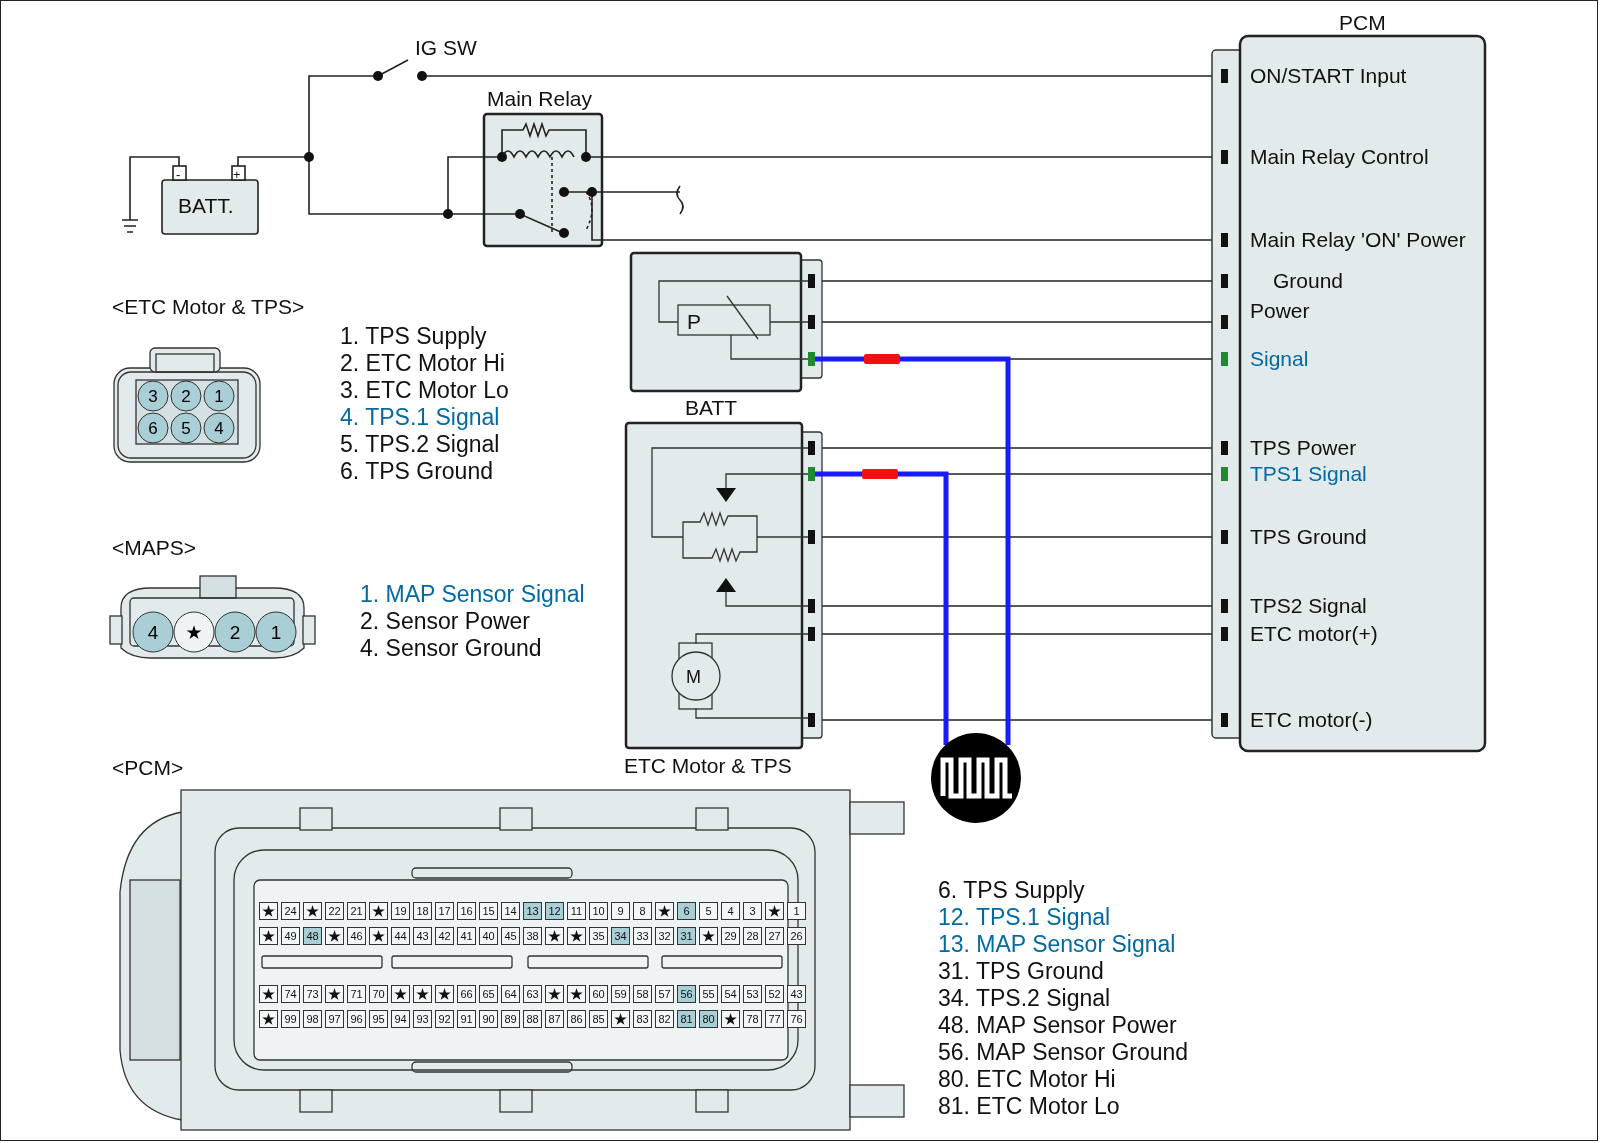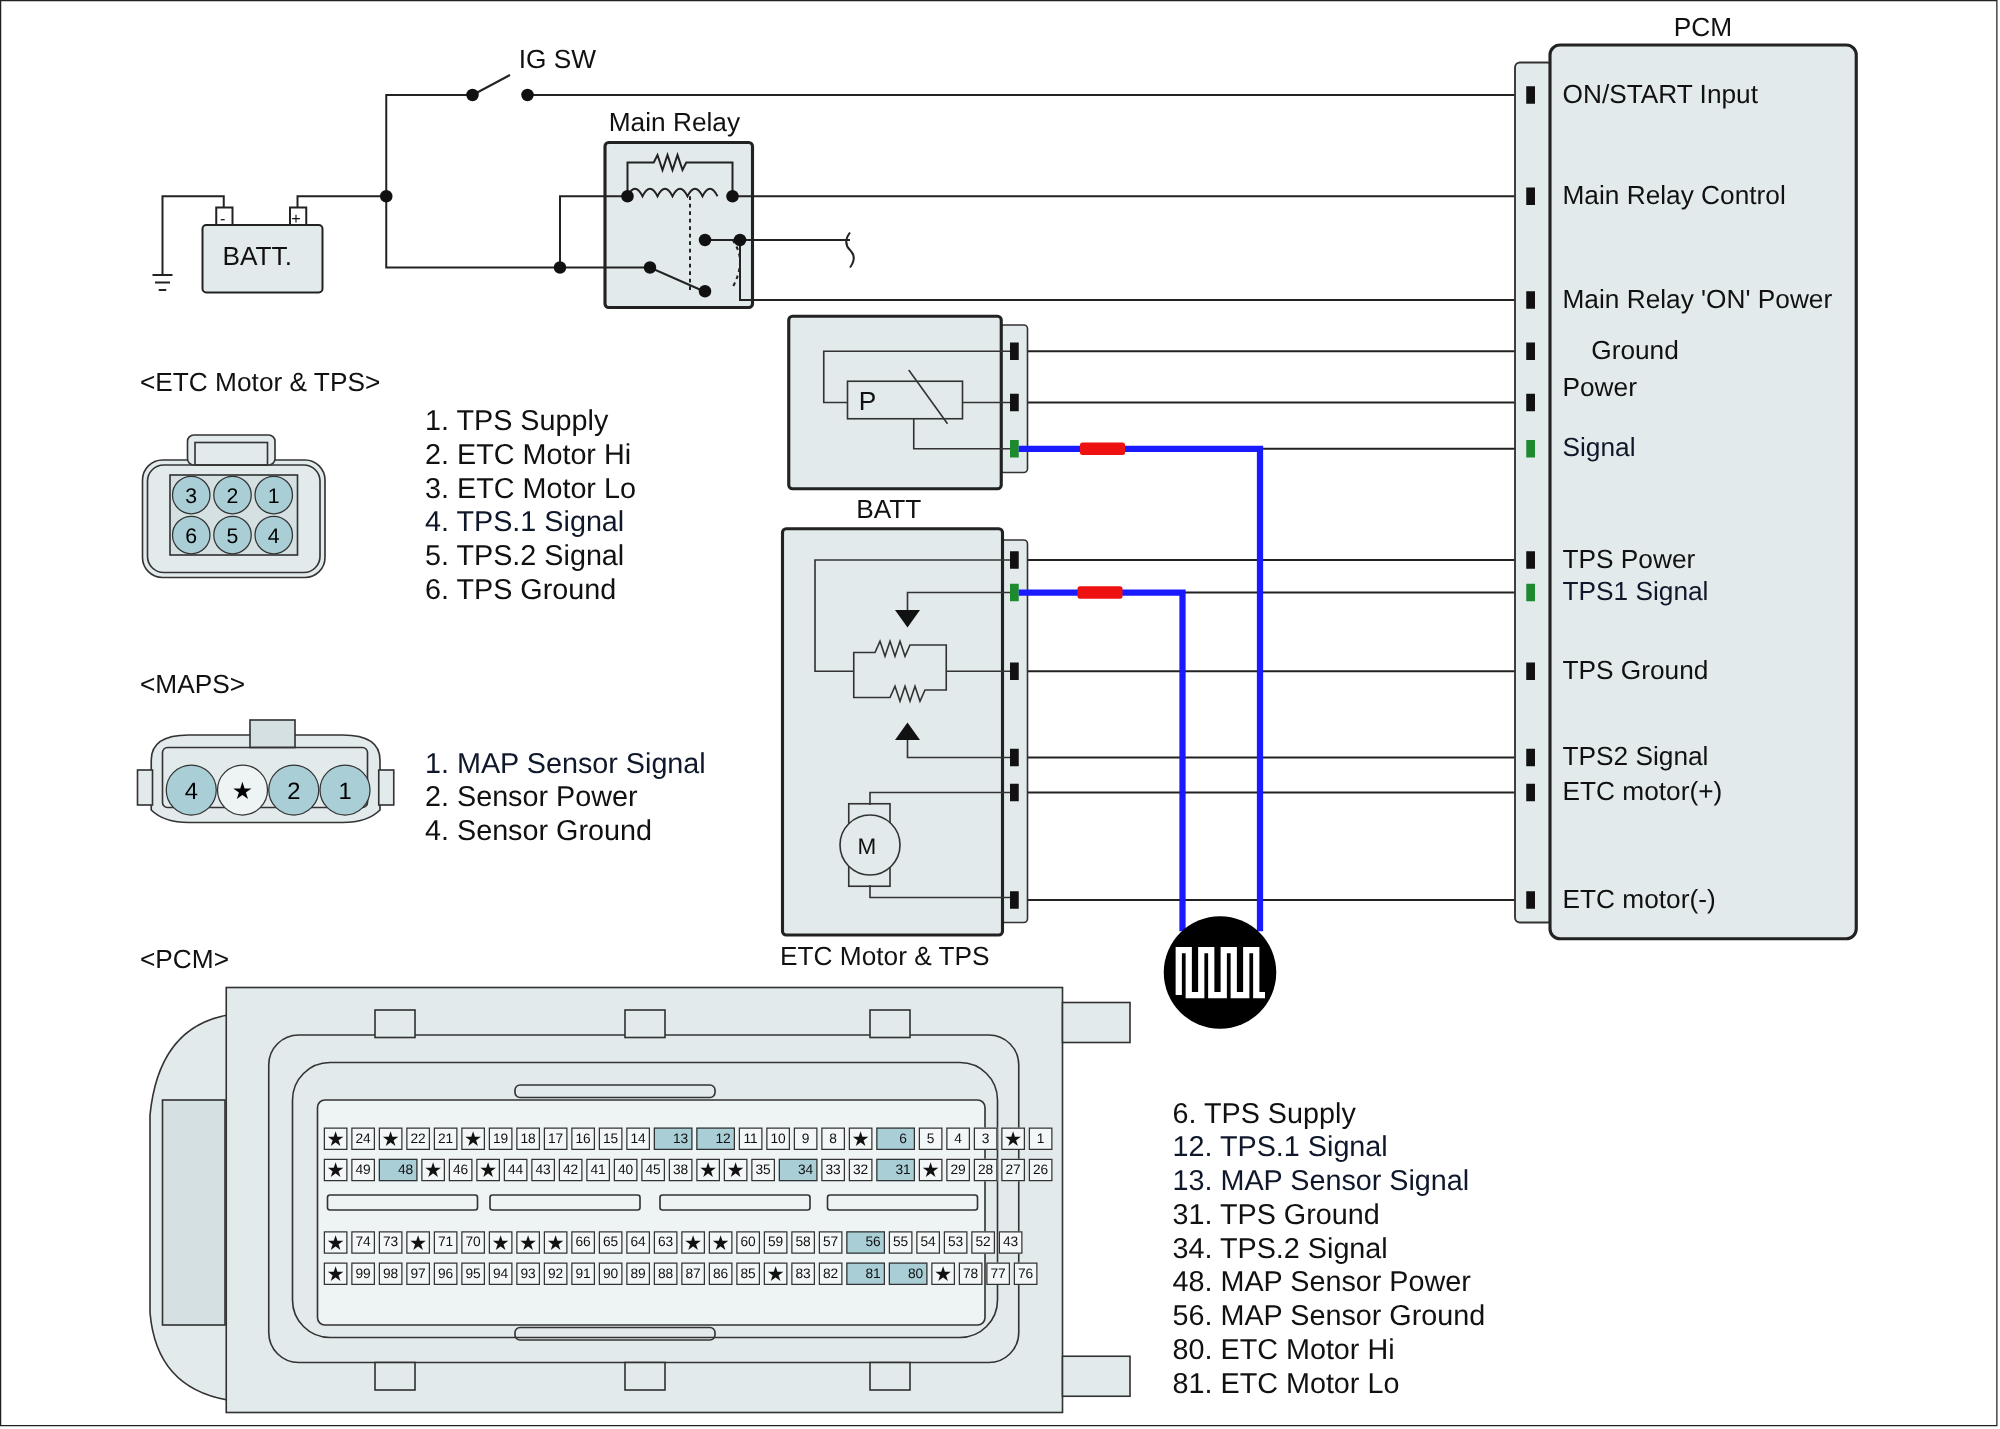--- a/index.html
+++ b/index.html
@@ -1,27 +1,27 @@
 <!DOCTYPE html>
 <html><head>
 <meta charset="utf-8">
 <style>
   html,body{margin:0;padding:0;background:#fff;}
   body{width:1600px;height:1143px;position:relative;overflow:hidden;font-family:"Liberation Sans",sans-serif;color:#111;}
   #frame{position:absolute;left:0;top:0;width:1598px;height:1141px;border:1px solid #222;box-sizing:border-box;}
   svg#wiring{position:absolute;left:0;top:0;}
   .lbl{position:absolute;white-space:nowrap;font-size:21px;line-height:24px;}
-  .green{color:#0f172a;}
+  .green{color:#0369a1;}
   .pinlist div{font-size:23px;line-height:27px;white-space:nowrap;}
   .pinlist div.green{font-size:23px;}
   #pcm-grid{position:absolute;left:259px;top:902px;}
   .pin-row{display:flex;gap:3px;height:18px;margin-bottom:7px;}
   .pin-row.gap-after{margin-bottom:40px;}
   .pin{width:17px;height:16px;border:1px solid #333;background:#f4f7f7;font-size:11px;line-height:16px;text-align:center;box-sizing:content-box;}
-  .pin.hl{background:#a9ced6;padding-left:12px;}
+  .pin.hl{background:#a9ced6;}
   .pin.star{font-size:14px;font-weight:bold;}
 </style>
 </head>
 <body>
 
 <div id="frame"></div>
 
 <svg id="wiring" width="1600" height="1143">
   <g fill="none" stroke="#222" stroke-width="1.6">
 
@@ -219,21 +219,21 @@
 <div class="pinlist" id="etc-pinout" style="position:absolute;left:340px;top:323px;">
     <div>1. TPS Supply</div>
     <div>2. ETC Motor Hi</div>
     <div>3. ETC Motor Lo</div>
     <div class="green">4. TPS.1 Signal</div>
     <div>5. TPS.2 Signal</div>
     <div>6. TPS Ground</div>
   </div>
 
 <div class="lbl" style="left:112px;top:536px;">&lt;MAPS&gt;</div>
-<div class="pinlist" id="maps-pinout" style="position:absolute;left:340px;top:581px;margin-top:16px;">
+<div class="pinlist" id="maps-pinout" style="position:absolute;left:360px;top:581px;">
     <div class="green">1. MAP Sensor Signal</div>
     <div>2. Sensor Power</div>
     <div>4. Sensor Ground</div>
   </div>
 
 <div class="lbl" style="left:112px;top:756px;">&lt;PCM&gt;</div>
 <div id="pcm-grid">
     <div class="pin-row">
       <div class="pin star">★</div>
       <div class="pin">24</div>

